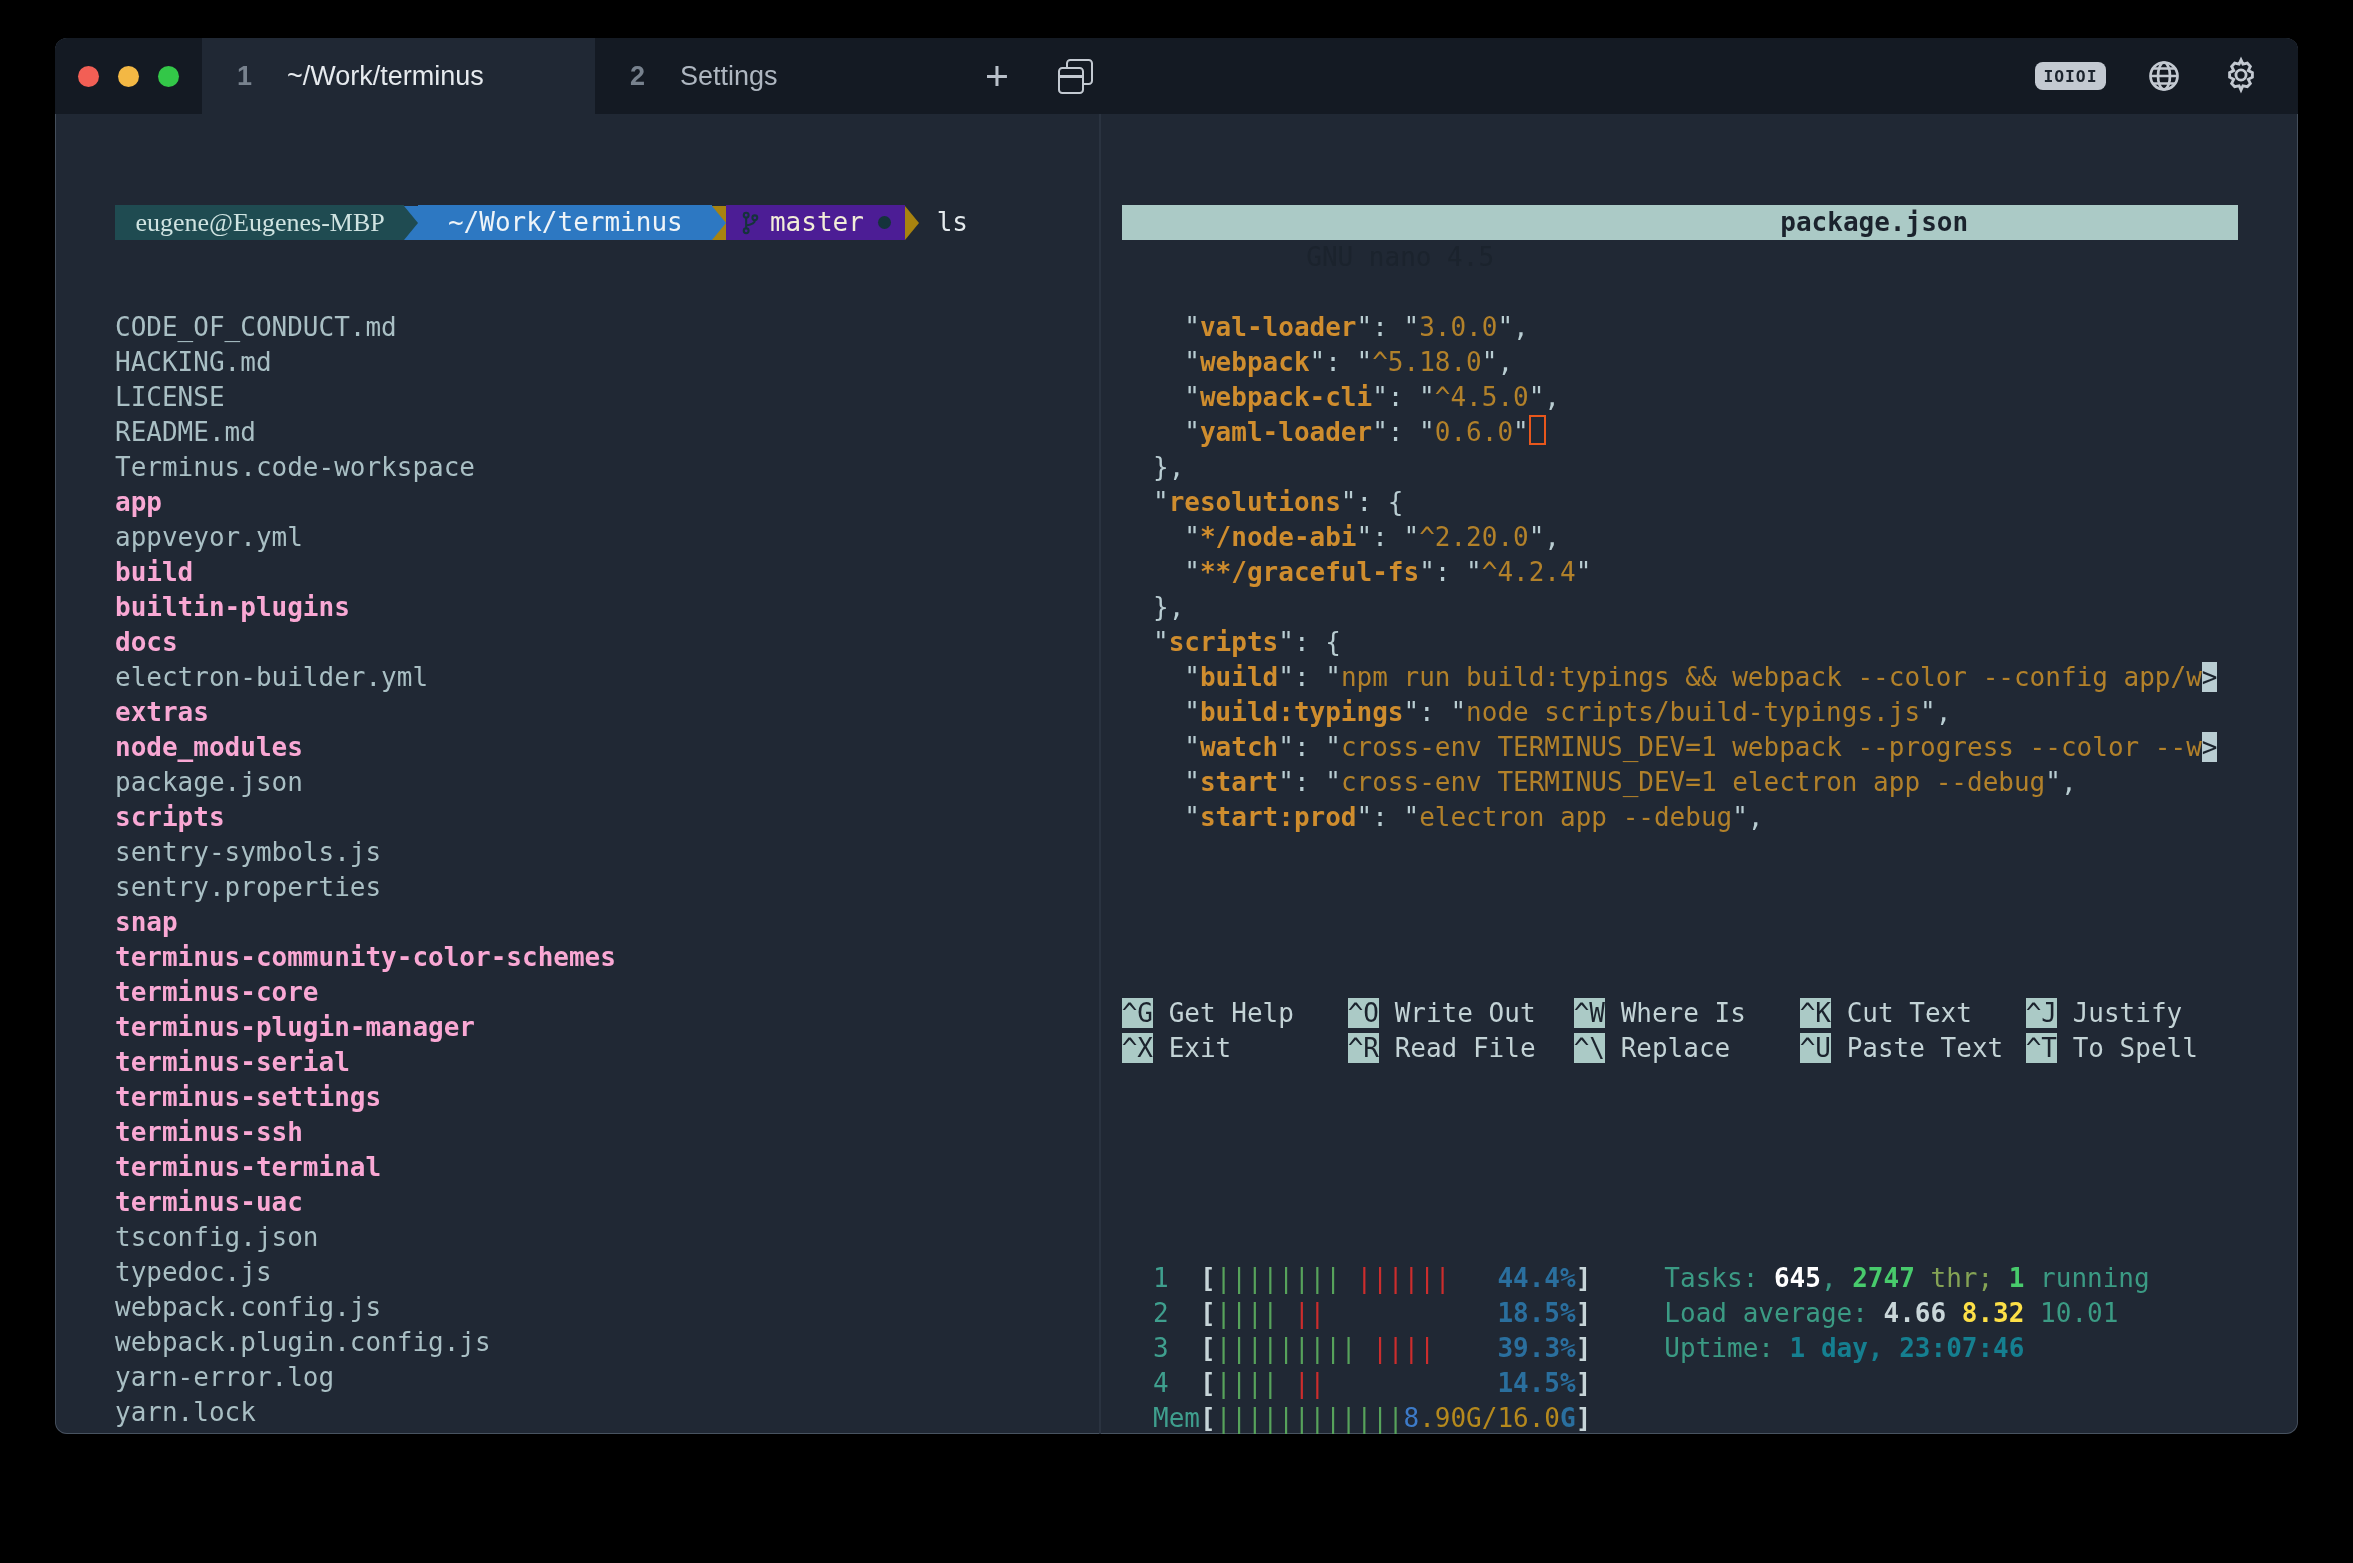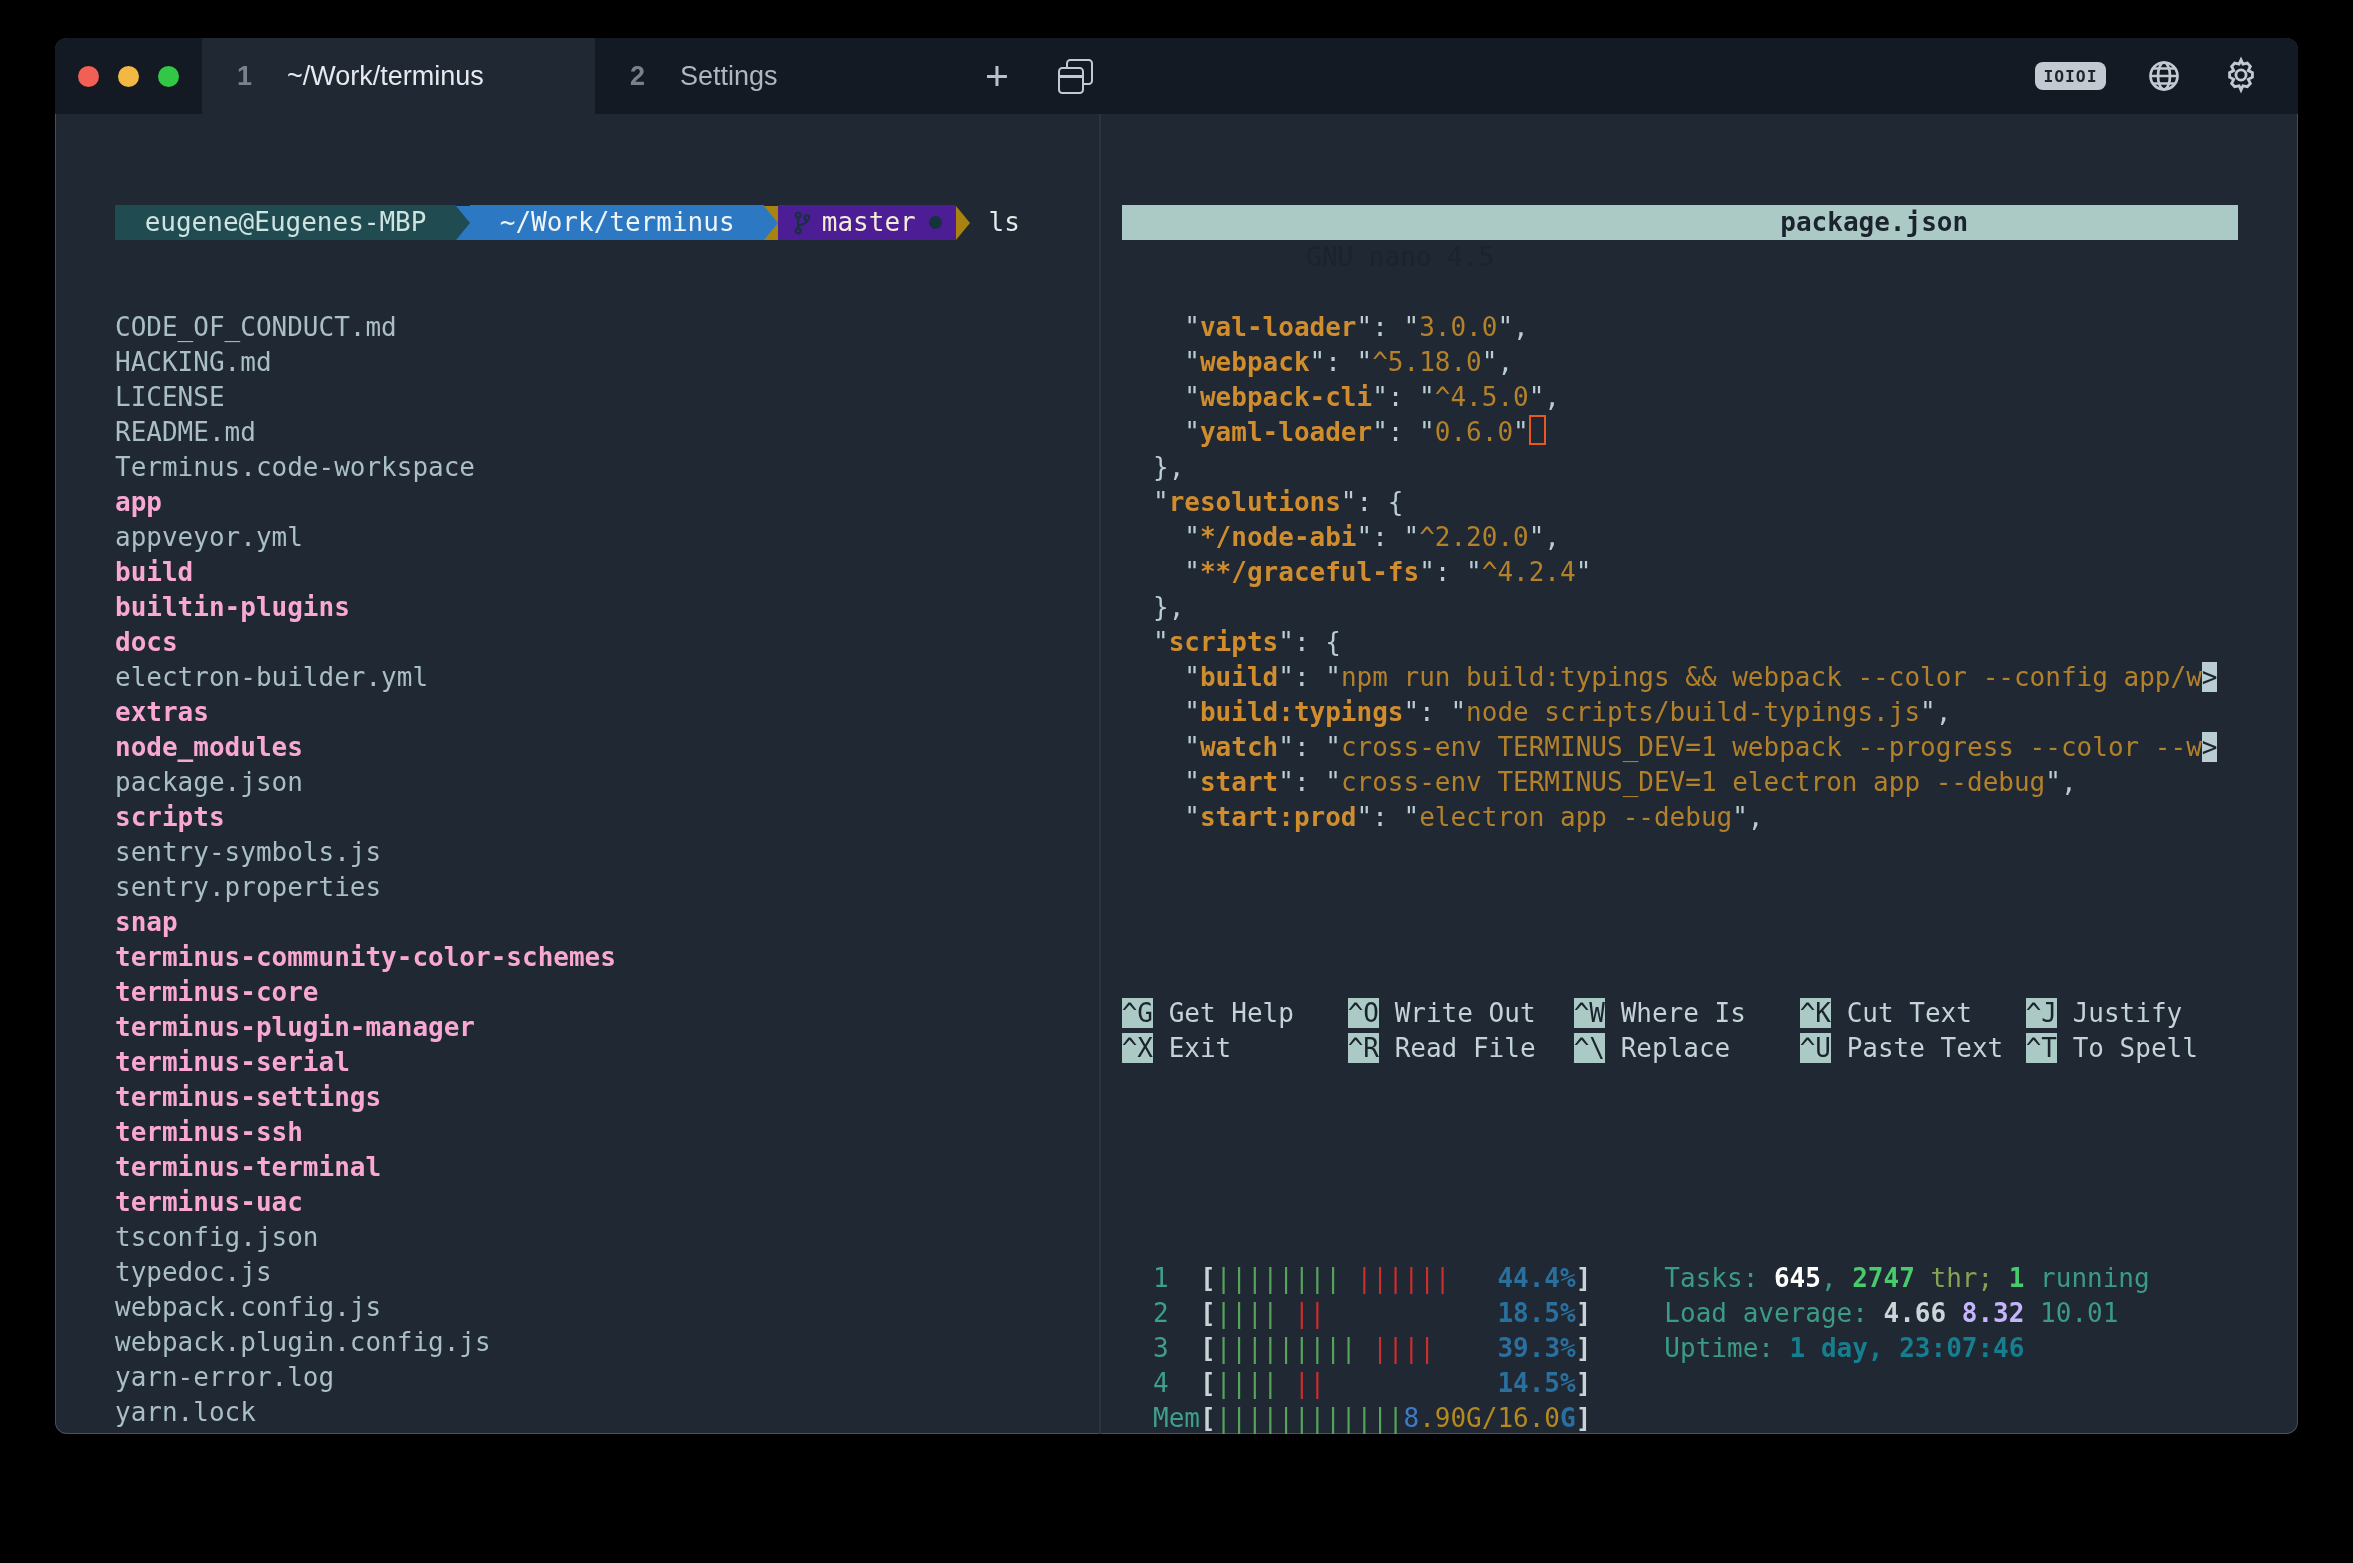--- a/index.html
+++ b/index.html
@@ -33,21 +33,21 @@
   .content{display:flex;height:1320px;}
   .pane-left{width:1044px;box-sizing:border-box;padding:21px 0 0 60px;flex:0 0 auto;overflow:hidden;}
   .divider{width:1.7px;background:#2a3340;flex:0 0 auto;}
   .pane-right{flex:1;box-sizing:border-box;padding:21px 60px 0 21px;overflow:hidden;}
   .mono{font-size:26px;line-height:35px;color:#a9bfc4;white-space:pre;}
   .term-line{height:35px;white-space:pre;}
   .dir{color:#f9a8d4;font-weight:bold;}
   
   .prompt{display:flex;align-items:center;height:35px;}
   .pseg{display:inline-flex;align-items:center;height:35px;padding:0 14px;white-space:pre;}
-  .seg-user{background:#1f4b51;color:#cfe3e1;}
+  .seg-user{background:#1f4b51;color:#cfe3e1;font-family:Liberation Serif, serif;}
   .seg-path{background:#2d78c2;color:#eef4f8;}
   .seg-branch{background:#4c1d95;color:#f2edd8;gap:8.6px;}
   .arrow{width:0;height:0;border-top:17.3px solid transparent;border-bottom:17.3px solid transparent;border-left:14px solid transparent;}
   .a1{border-left-color:#1f4b51;background:#2d78c2;}
   .a2{border-left-color:#2d78c2;background:#a8830f;}
   .a3{border-left-color:#a8830f;}
   .git-dot{width:13px;height:13px;border-radius:50%;background:#15333b;display:inline-block;margin-left:5.2px;}
   .cmd{color:#e4eaed;margin-left:18px;}
   .cursor-box{display:inline-block;width:13px;height:26px;border:2.6px solid #e8571c;vertical-align:-4.3px;}
   
@@ -73,21 +73,21 @@
   .m-br{color:#c6d4d8;font-weight:bold;}
   .pg{color:#57a35b;}
   .pr{color:#cc2d2d;}
   .pct{color:#2a6f9e;font-weight:bold;}
   .memblue{color:#3d7bc9;}
   .memgold{color:#b5891d;}
   .membb{color:#2a6f9e;font-weight:bold;}
   .memred{color:#cc2d2d;}
   .hinfo{white-space:pre;margin-left:73px;}
   .t{color:#3b9b84;} .tb{color:#ffffff;font-weight:bold;} .gb{color:#48cb6c;font-weight:bold;}
-  .ol{color:#85a355;} .wb{color:#c9d6d9;font-weight:bold;} .gb2{color:#c4b5fd;font-weight:bold;}
+  .ol{color:#85a355;} .wb{color:#c9d6d9;font-weight:bold;} .gb2{color:#fde047;font-weight:bold;}
   .ub{color:#157f90;font-weight:bold;}
 </style>
 </head>
 <body>
 
 <div class="window">
   <div class="tabbar">
     <div class="traffic">
       <span class="light red"></span>
       <span class="light yellow"></span>

